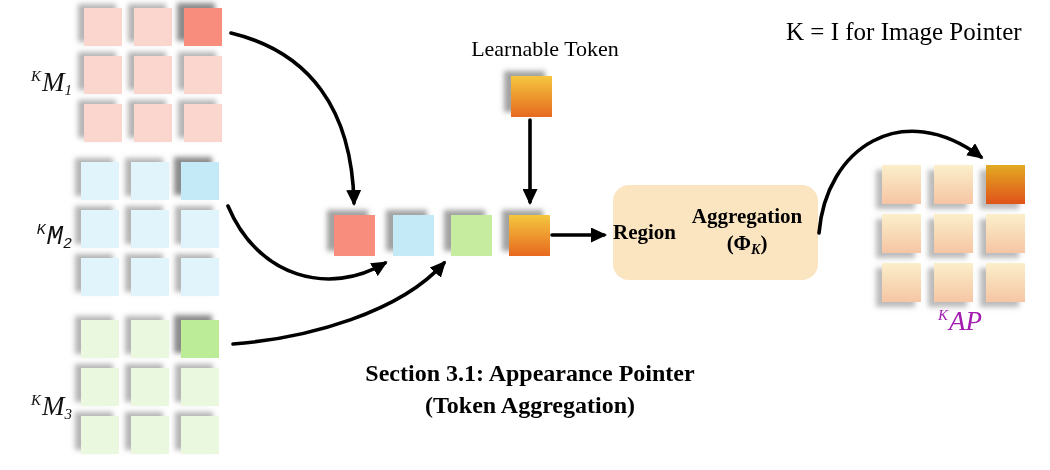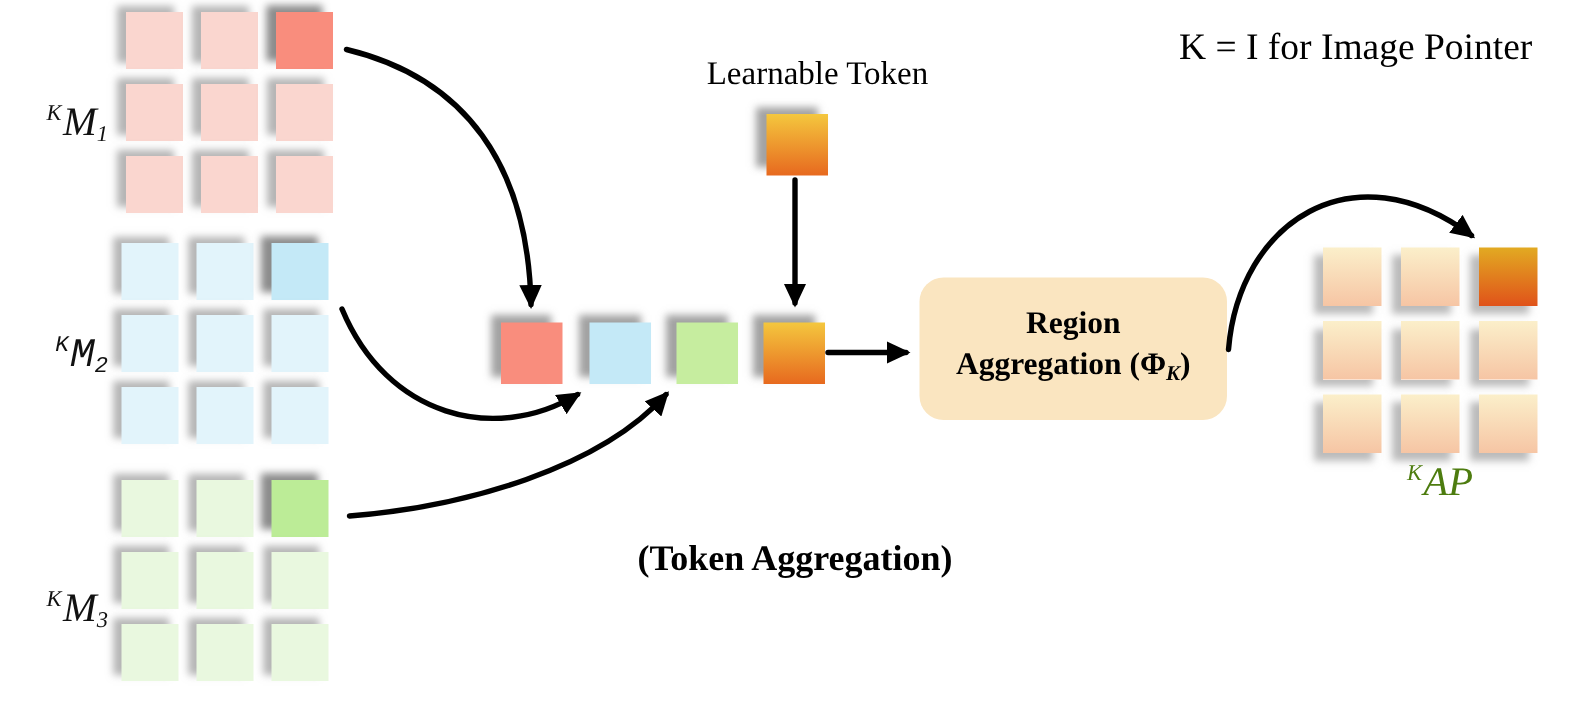--- a/index.html
+++ b/index.html
@@ -52,21 +52,21 @@
   .mlabel .sub{
     font-size:15px;
     vertical-align:-4px;
   }
   .ap-label{
     position:absolute;
     left:900px;top:306px;width:120px;
     text-align:center;
     font-style:italic;
     font-size:27px;
-    color:#4d7c0f;
+    color:#a21caf;
   }
   .ap-label .sup{font-size:15px;vertical-align:10px;margin-right:1px;}
   
   .token{
     position:absolute;
     width:41px;height:41px;
     box-shadow:-7px -5px 5px rgba(100,100,100,0.6);
   }
   
   .learnable-label{
@@ -88,21 +88,21 @@
     text-align:center;
     font-weight:bold;
     font-size:24px;color:#000;
     line-height:32px;
   }
   
   .region-box{
     position:absolute;
     left:613px;top:185px;width:205px;height:95px;
     border-radius:16px;
-    display:flex;flex-direction:column;
+    display:flex;flex-direction:row;
     justify-content:center;align-items:center;
     font-weight:bold;font-size:21px;color:#000;
     line-height:27px;text-align:center;
   }
   .region-box .subk{font-size:14px;font-style:italic;vertical-align:-4px;}
   
   #arrows{position:absolute;left:0;top:0;width:1050px;height:470px;pointer-events:none;}
   #arrows path.ln{fill:none;stroke:#000;stroke-width:3.6;stroke-linecap:round;}
 </style>
 </head>
@@ -172,20 +172,21 @@
       <div class="cell" style="background: linear-gradient(rgb(251, 239, 202), rgb(246, 197, 164));"></div>
       <div class="cell" style="background: linear-gradient(rgb(251, 239, 202), rgb(246, 197, 164));"></div>
       <div class="cell" style="background: linear-gradient(rgb(251, 239, 202), rgb(246, 197, 164));"></div>
       <div class="cell" style="background: linear-gradient(rgb(251, 239, 202), rgb(246, 197, 164));"></div>
       <div class="cell" style="background: linear-gradient(rgb(251, 239, 202), rgb(246, 197, 164));"></div>
       <div class="cell" style="background: linear-gradient(rgb(251, 239, 202), rgb(246, 197, 164));"></div>
     </div>
   <div class="ap-label"><span class="sup">K</span><span>AP</span></div>
 
   <div class="section-title">
+    <div>Section 3.1: Appearance Pointer</div>
     <div>(Token Aggregation)</div>
   </div>
 
   <svg id="arrows" viewBox="0 0 1050 470">
     <defs>
       <marker id="ah" markerUnits="userSpaceOnUse" markerWidth="18" markerHeight="15" refX="13" refY="7.5" orient="auto">
         <path d="M0,0 L16,7.5 L0,15 z" fill="#000"></path>
       </marker>
     </defs>
     <path class="ln" marker-end="url(#ah)" d="M 231 33 C 310 52, 352 110, 354 203"></path>

